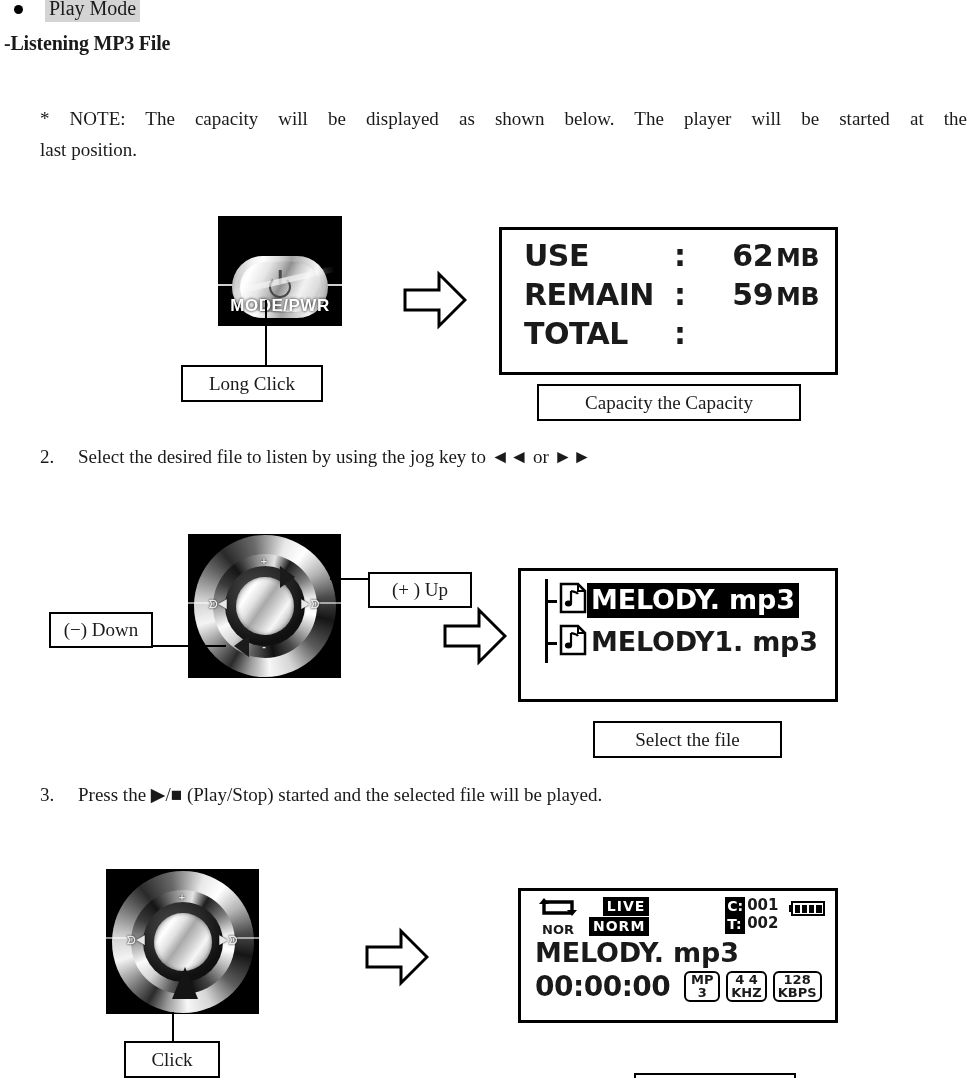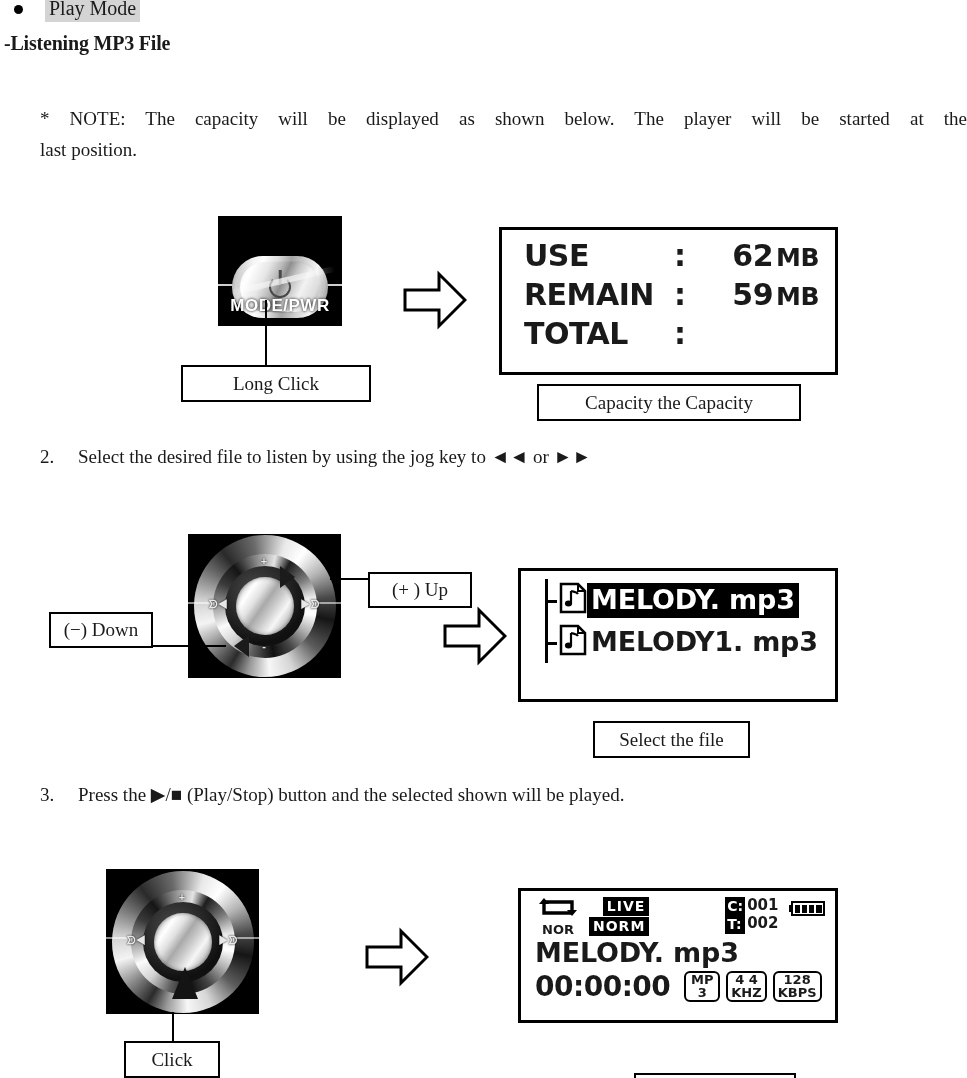--- a/index.html
+++ b/index.html
@@ -398,21 +398,21 @@
     <div class="pwr-btn">
       <div class="pwr-inner">
         <div class="pwr-glyph"></div>
       </div>
       <div class="pwr-streak"></div>
     </div>
     <div class="pwr-caption">MODE/PWR</div>
   </div>
 
   <div class="leader" style="left:265px; top:300px; width:2px; height:66px;"></div>
-  <div class="callout" style="left:181px; top:365px; width:190px; height:37px;">
+  <div class="callout" style="left:181px; top:365px; width:142px; height:37px;">
     <span>Long Click</span>
   </div>
 
   <div class="block-arrow" style="left:403px; top:268px; width:64px; height:64px;">
     <svg width="64" height="64" viewBox="0 0 64 64">
       <polygon points="2,22 36,22 36,6 62,32 36,58 36,42 2,42" fill="#ffffff" stroke="#000000" stroke-width="3" stroke-linejoin="miter"></polygon>
     </svg>
   </div>
 
   <div class="lcd lcd-cap" style="left:499px; top:227px; width:339px; height:148px;">
@@ -496,26 +496,26 @@
             <path d="M12,9 L12,21" stroke="#000000" stroke-width="2.2" fill="none"></path>
             <path d="M12,9 C15,10 18,10 19,12" stroke="#000000" stroke-width="2.2" fill="none"></path>
             <ellipse cx="9.5" cy="21.5" rx="3.6" ry="2.9" fill="#000000"></ellipse>
           </svg>
         </span>
         <span class="fb-name">MELODY1. mp3</span>
       </div>
     </div>
   </div>
 
-  <div class="callout" style="left:593px; top:721px; width:157px; height:37px;">
+  <div class="callout" style="left:593px; top:721px; width:189px; height:37px;">
     <span>Select the file</span>
   </div>
 
   <div class="step" style="left:40px; top:783px;">
-    <span class="step-num">3.</span><span>Press the ▶/■ (Play/Stop) button and the selected shown will be played.</span>
+    <span class="step-num">3.</span><span>Press the ▶/■ (Play/Stop) started and the selected file will be played.</span>
   </div>
 
   <div class="photo" style="left:106px; top:869px; width:153px; height:145px;">
     <div class="jog-outer" style="width:142px; height:142px;"></div>
     <div class="jog-ring2" style="width:104px; height:104px;"></div>
     <div class="jog-ring3" style="width:80px; height:80px;"></div>
     <div class="jog-center" style="width:58px; height:58px;"></div>
     <div class="jog-hl" style="left:0; top:68px; width:26px;"></div>
     <div class="jog-hl" style="right:0; top:68px; width:26px;"></div>
     <div class="jog-mark" style="left:76px; top:28px;">+</div>

